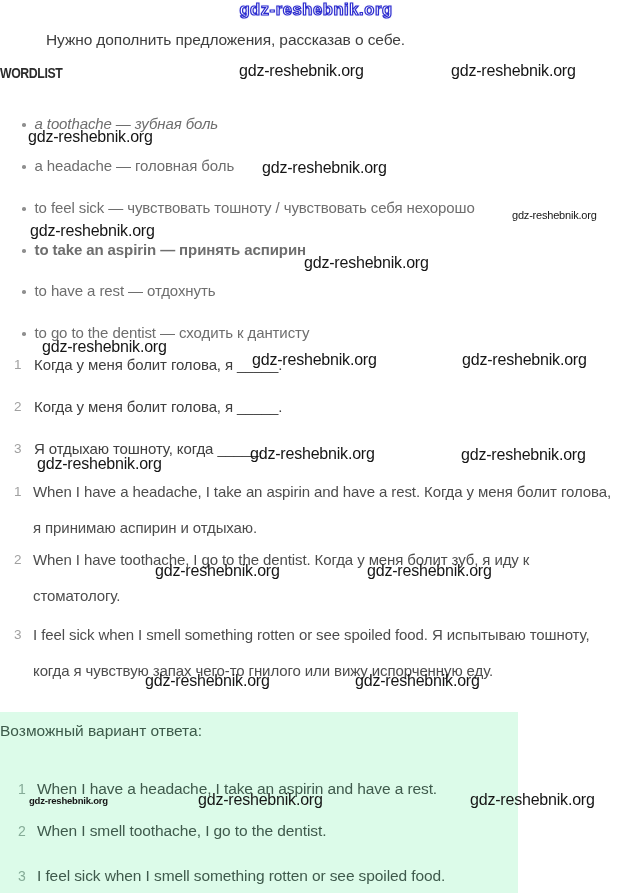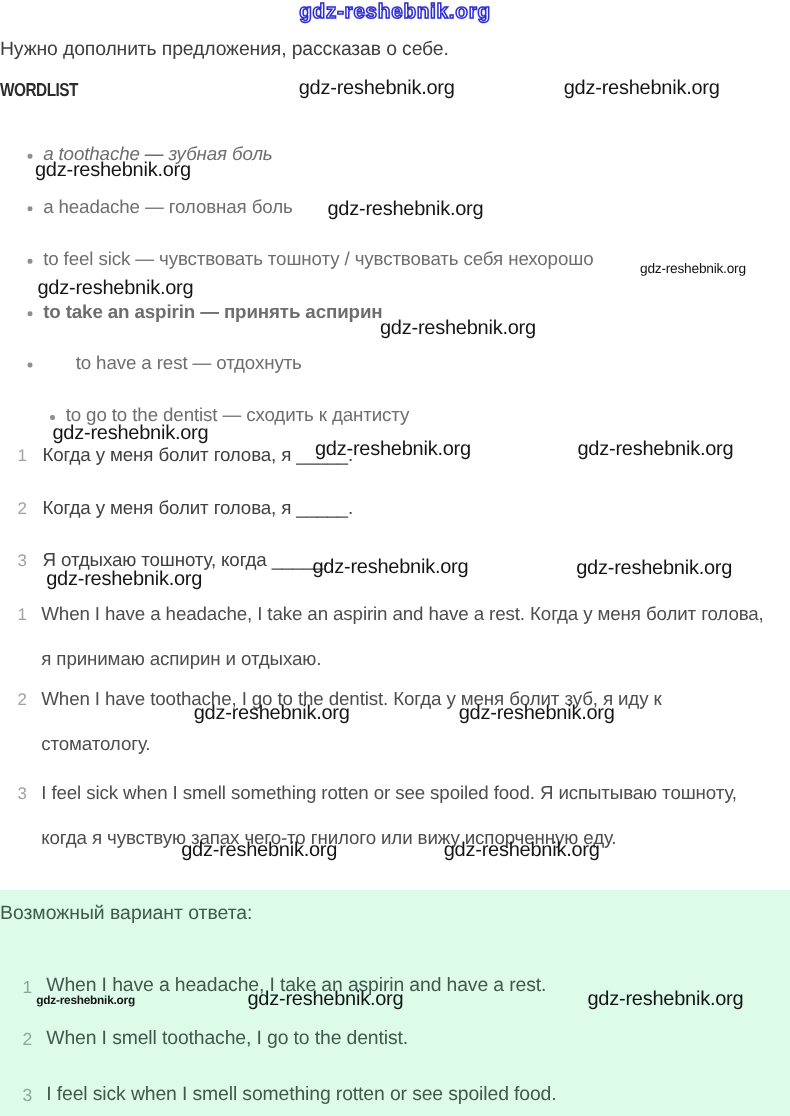--- a/index.html
+++ b/index.html
@@ -37,20 +37,21 @@
     text-shadow:0 0 2px rgba(70,70,215,.45);
     white-space:nowrap;
   }
   
   .intro {
     position:absolute;
     color:#3e3e3e;
     font-size:15.5px;
     letter-spacing:-0.1px;
     white-space:nowrap;
+    padding-left:46px;
   }
   .wordlist-title {
     position:absolute;
     color:#2c2c2c;
     font-size:15px;
     font-weight:700;
     letter-spacing:-0.5px;
     transform:scaleX(0.82);
     transform-origin:left center;
     white-space:nowrap;
@@ -106,21 +107,21 @@
     width:585px;
     color:#4d4d4d;
     line-height:36px;
     margin-top:-8px;
     letter-spacing:-0.1px;
   }
   
   .variant-section {
     position:absolute;
     left:0; top:712;
-    width:632px;
+    width:518px;
     height:181px;
   }
   .variant-header {
     position:absolute;
     left:0; top:10px;
     color:#3d5a4a;
     font-size:15.5px;
     white-space:nowrap;
   }
   .g-row {
@@ -170,26 +171,26 @@
   </div>
   <span class="wm wm-small" style="left:512px; top:209px;">gdz-reshebnik.org</span>
   <span class="wm" style="left:30px; top:222px;">gdz-reshebnik.org</span>
 
   <div class="bullet-row" style="left:22px; top:241px;font-weight:bold;">
     <span class="dot"></span>
     <span>to take an aspirin — принять аспирин</span>
   </div>
   <span class="wm" style="left:304px; top:254px;">gdz-reshebnik.org</span>
 
-  <div class="bullet-row" style="left:22px; top:282px;gap:26px;">
+  <div class="bullet-row" style="left:22px; top:282px;">
     <span class="dot"></span>
     <span>to have a rest — отдохнуть</span>
   </div>
 
-  <div class="bullet-row" style="left:40px; top:324px;">
+  <div class="bullet-row" style="left:22px; top:324px;">
     <span class="dot"></span>
     <span>to go to the dentist — сходить к дантисту</span>
   </div>
   <span class="wm" style="left:42px; top:338px;">gdz-reshebnik.org</span>
 
   <div class="q-row" style="left:14px; top:356px;">
     <span class="q-num">1</span>
     <span class="q-text">Когда у меня болит голова, я _____.</span>
   </div>
   <span class="wm" style="left:252px; top:351px;">gdz-reshebnik.org</span>

